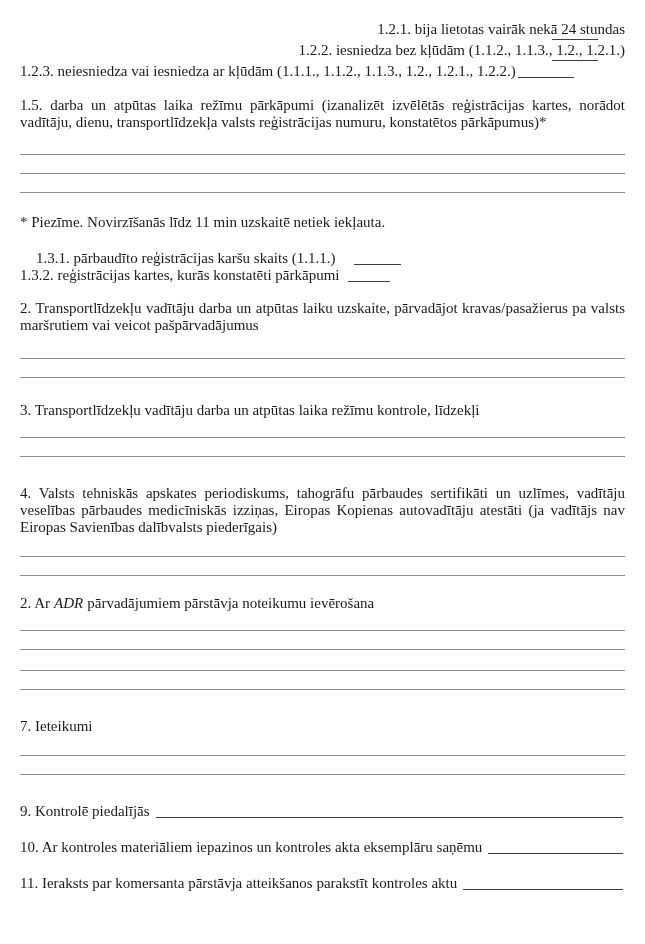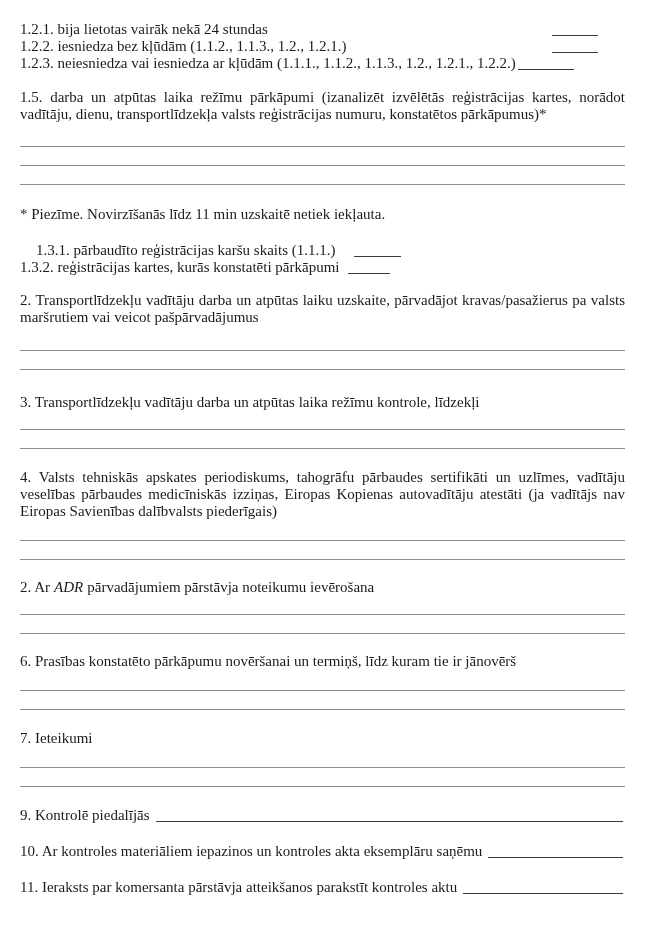--- a/index.html
+++ b/index.html
@@ -10,36 +10,36 @@
     font-family: "Liberation Serif", "DejaVu Serif", serif;
     font-size: 15px; line-height: 17px;
     overflow: hidden;
   }
   p { margin: 0; }
   .just { text-align: justify; }
   .keepspace { white-space: pre-wrap; margin-left: 16px; }
   .it { font-style: italic; padding: 0 0.27em; }
 
   .row { display: flex; align-items: flex-end; }
-  .between { justify-content: space-between; }
+  .between { justify-content: space-between; flex-direction: column; }
   .txt { white-space: nowrap; }
 
   .blank { display: inline-block; height: 1px; border-bottom: 1px solid #3c3c3c; margin-bottom: 2px; }
   .w46 { width: 46px; margin-right: 27px; }
   .w56 { width: 56px; margin-left: 2px; }
   .w47 { width: 47px; margin-left: 18px; }
   .w42 { width: 42px; margin-left: 8px; }
 
   .fill { flex: 1 1 auto; border-bottom: 1px solid #3c3c3c; margin: 0 2px 2px 6px; height: 1px; }
 
   .ruled { height: 18px; border-bottom: 1px solid #8e8e8e; }
 
   .mt0 { margin-top: 0; }   .mt2 { margin-top: 2px; }
   .mt5 { margin-top: 5px; } .mt6 { margin-top: 6px; }  .mt16 { margin-top: 16px; }
-  .mt17 { margin-top: 17px; } .mt19 { margin-top: 19px; } .mt20 { margin-top: 20px; }
+  .mt17 { margin-top: 17px; } .mt19 { margin-top: 19px; } .mt20 { margin-top: 28px; }
   .mt21 { margin-top: 21px; } .mt24 { margin-top: 24px; }
 </style>
 </head>
 <body>
 
 <div class="page">
 
   <div class="row between">
     <span class="txt">1.2.1. bija lietotas vairāk nekā 24 stundas</span>
     <span class="blank w46"></span>
@@ -96,21 +96,20 @@
     <div class="ruled"></div>
   </div>
 
   <p class="mt19"><span>2. Ar</span><span class="it">ADR</span><span>pārvadājumiem pārstāvja noteikumu ievērošana</span></p>
 
   <div class="mt0">
     <div class="ruled"></div>
     <div class="ruled"></div>
   </div>
 
-  <p class="mt19">6. Prasības konstatēto pārkāpumu novēršanai un termiņš, līdz kuram tie ir jānovērš</p>
 
   <div class="mt2">
     <div class="ruled"></div>
     <div class="ruled"></div>
   </div>
 
   <p class="mt20">7. Ieteikumi</p>
 
   <div class="mt2">
     <div class="ruled"></div>

